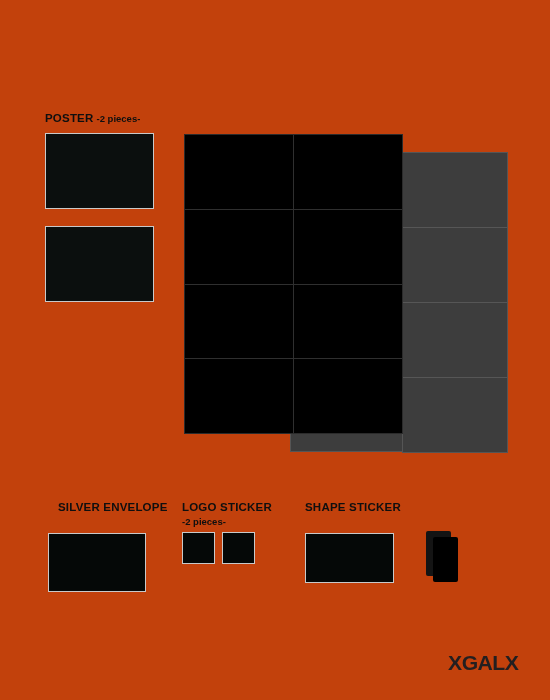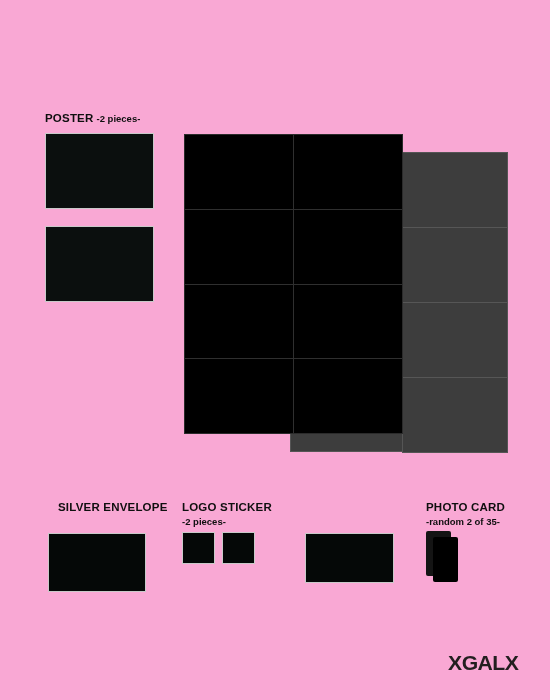--- a/index.html
+++ b/index.html
@@ -9,21 +9,21 @@
   }
   body {
     font-family: "Liberation Sans", sans-serif;
     -webkit-font-smoothing: antialiased;
   }
 
   #page {
     position: relative;
     width: 550px;
     height: 700px;
-    background: #f9a8d4;
+    background: #c2410c;
     overflow: hidden;
   }
 
   
   .section-label {
     position: absolute;
     white-space: nowrap;
     color: #0f0f0f;
     font-weight: bold;
     letter-spacing: 0.2px;
@@ -164,27 +164,26 @@
 
   <div class="section-label label-stacked" style="left:182px; top:497px;">
     <span class="label-main">LOGO STICKER</span>
     <span class="label-sub">-2 pieces-</span>
   </div>
 
   <div class="swatch swatch-bordered" style="left:182px; top:532px; width:33px; height:32px;"></div>
 
   <div class="swatch swatch-bordered" style="left:222px; top:532px; width:33px; height:32px;"></div>
 
+  <div class="section-label label-stacked" style="left:305px; top:497px;">
+    <span class="label-main">SHAPE STICKER</span>
+  </div>
 
   <div class="swatch swatch-bordered" style="left:305px; top:533px; width:89px; height:50px;"></div>
 
-  <div class="section-label label-stacked" style="left:426px; top:497px;">
-    <span class="label-main">PHOTO CARD</span>
-    <span class="label-sub">-random 2 of 35-</span>
-  </div>
 
   <div class="card card-back" style="left:426px; top:531px; width:25px; height:45px;"></div>
 
   <div class="card card-front" style="left:433px; top:537px; width:25px; height:45px;"></div>
 
   <div id="brand" style="right:32px; top:652px;">XGALX</div>
 
 </div>
 
 </body></html>

